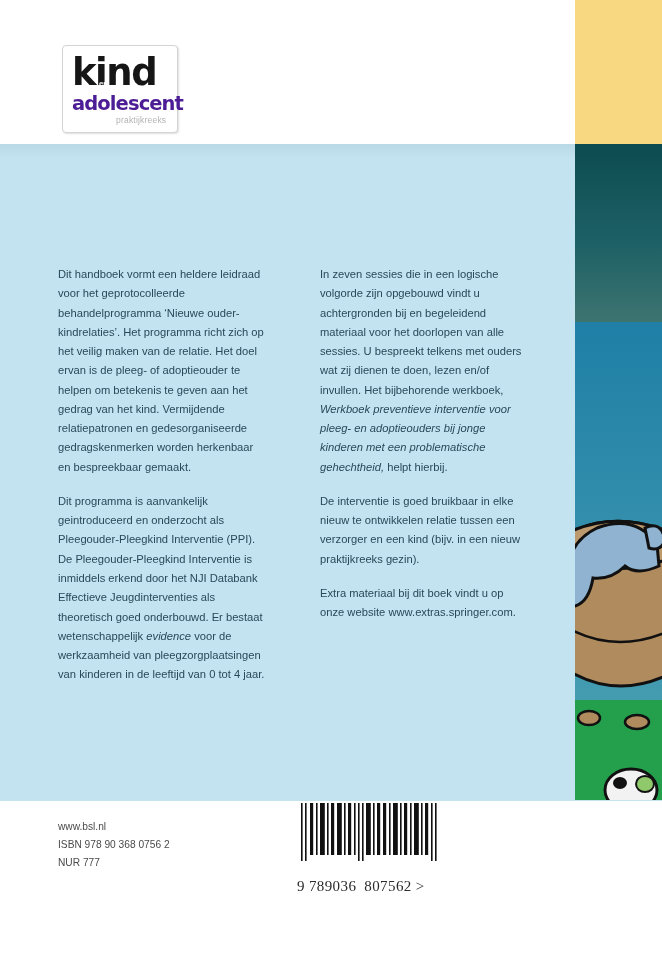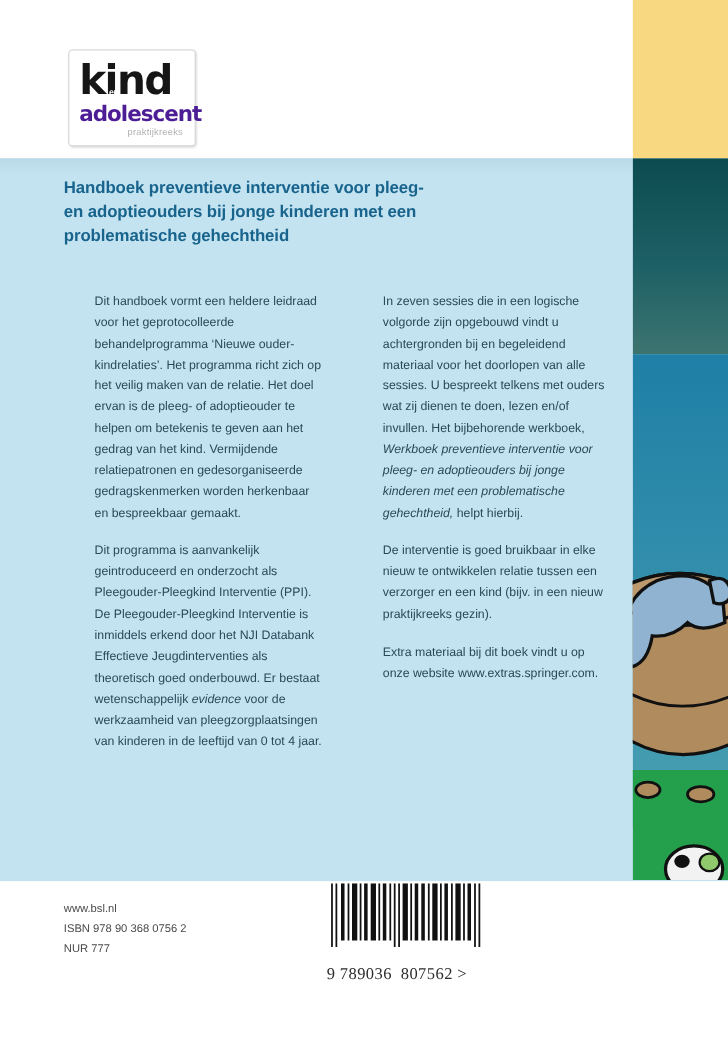--- a/index.html
+++ b/index.html
@@ -75,21 +75,21 @@
   }
   .title-sub {
     font-size:15.3px; font-weight:normal; line-height:1.5;
     color:#3d8ab0; margin-top:1px;
   }
 
   
   .cols {
     position:absolute; left:58px; top:265px;
     width:470px;
-    display:flex; gap:54px;margin-left:28px;
+    display:flex; gap:54px;
   }
   .col { width:208px; }
   .col p {
     font-size:11.2px;
     line-height:1.72;
     color:#2a4858;
     margin-bottom:15px;
   }
   .col p:last-child { margin-bottom:0; }
   .col i { font-style:italic; }
@@ -166,25 +166,20 @@
   </div>
 
   <div class="logo-box">
     <div class="logo-kind">kind</div>
     <div class="logo-en">en</div>
     <div class="logo-adolescent">adolescent</div>
     <div class="logo-reeks">praktijkreeks</div>
   </div>
 
   <div class="title-block">
-    <div class="title-main">
-      <span>Handboek preventieve interventie voor pleeg-</span><br>
-      <span>en adoptieouders bij jonge kinderen met een</span><br>
-      <span> problematische gehechtheid</span>
-    </div>
   </div>
 
   <div class="cols">
 
     <div class="col">
       <p>Dit handboek vormt een heldere leidraad voor het geprotocolleerde behandelprogramma ‘Nieuwe ouder-kindrelaties’. Het programma richt zich op het veilig maken van de relatie. Het doel ervan is de pleeg- of adoptieouder te helpen om betekenis te geven aan het gedrag van het kind. Vermijdende relatiepatronen en gedesorganiseerde gedragskenmerken worden herkenbaar en bespreekbaar gemaakt.</p>
       <p><span>Dit programma is aanvankelijk geintroduceerd en onderzocht als Pleegouder-Pleegkind Interventie (PPI). De Pleegouder-Pleegkind Interventie is inmiddels erkend door het NJI Databank Effectieve Jeugdinterventies als theoretisch goed onderbouwd. Er bestaat wetenschappelijk </span><i>evidence</i><span> voor de werkzaamheid van pleegzorgplaatsingen van kinderen in de leeftijd van 0 tot 4 jaar.</span></p>
     </div>
 
     <div class="col">

